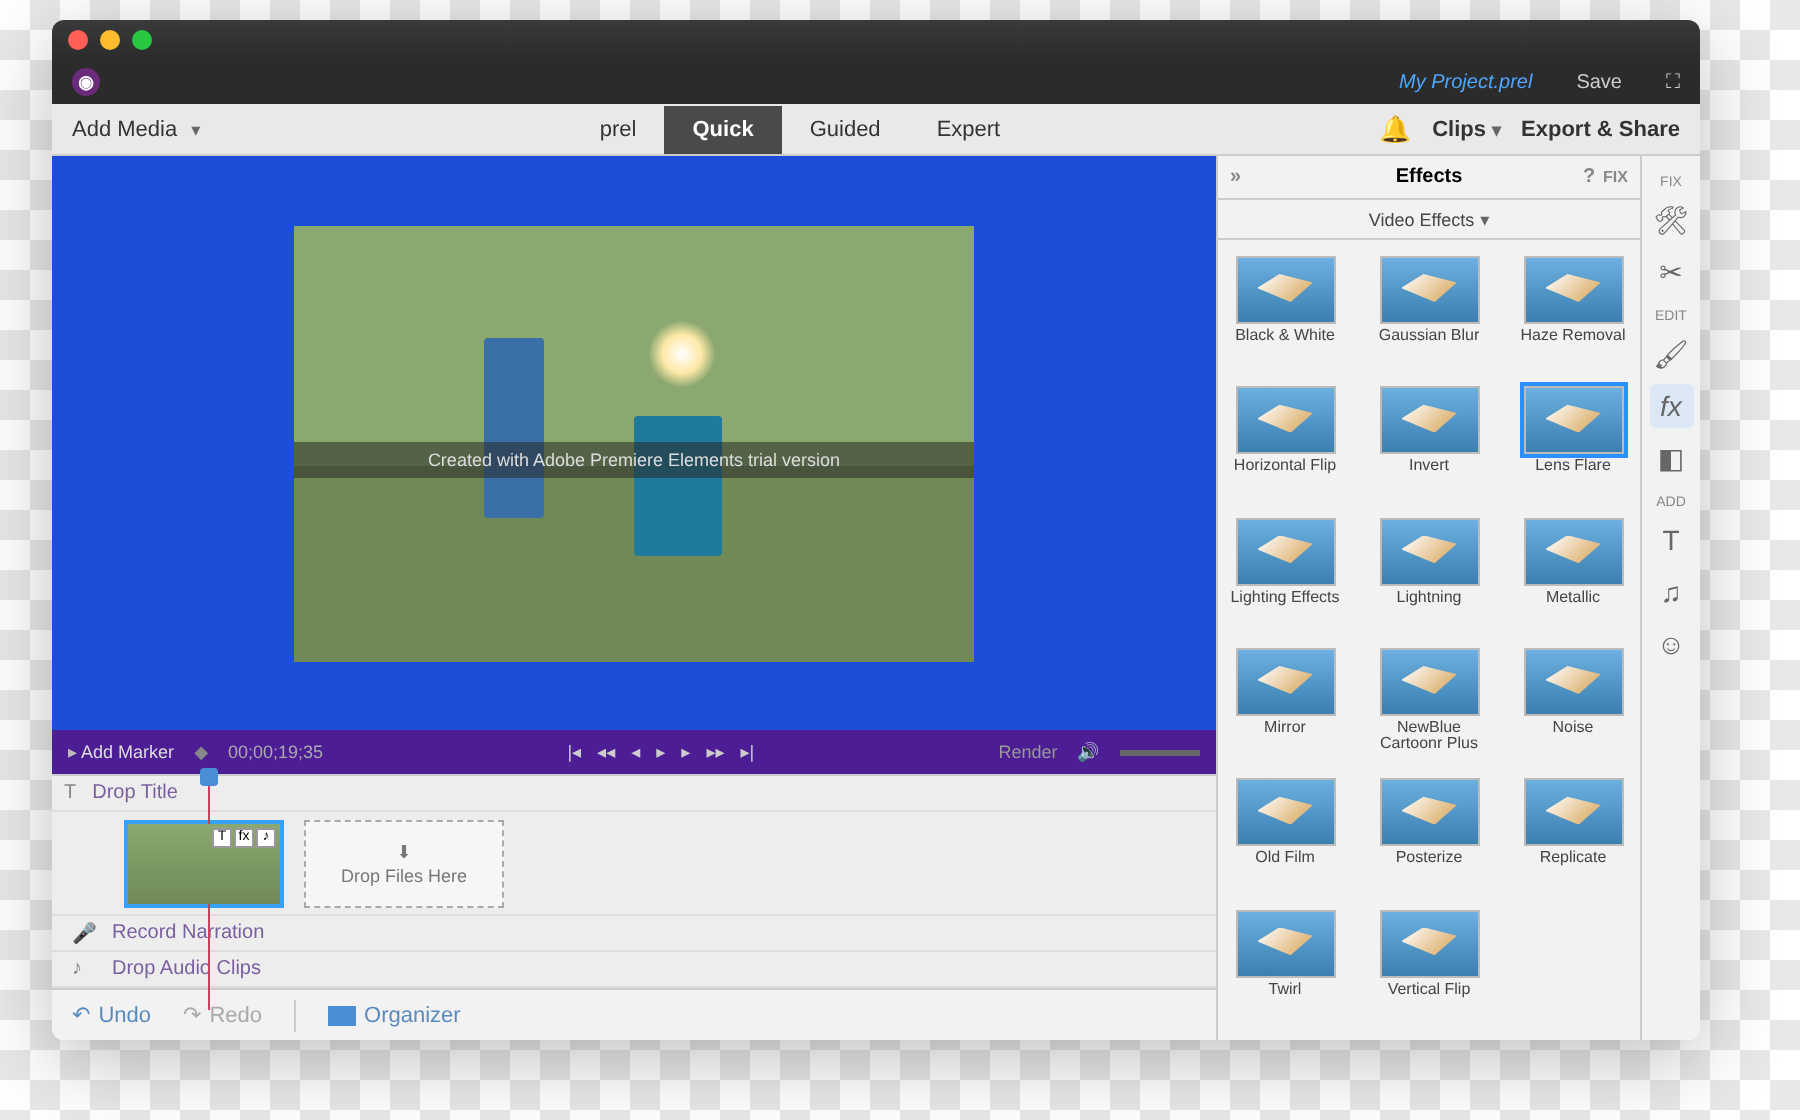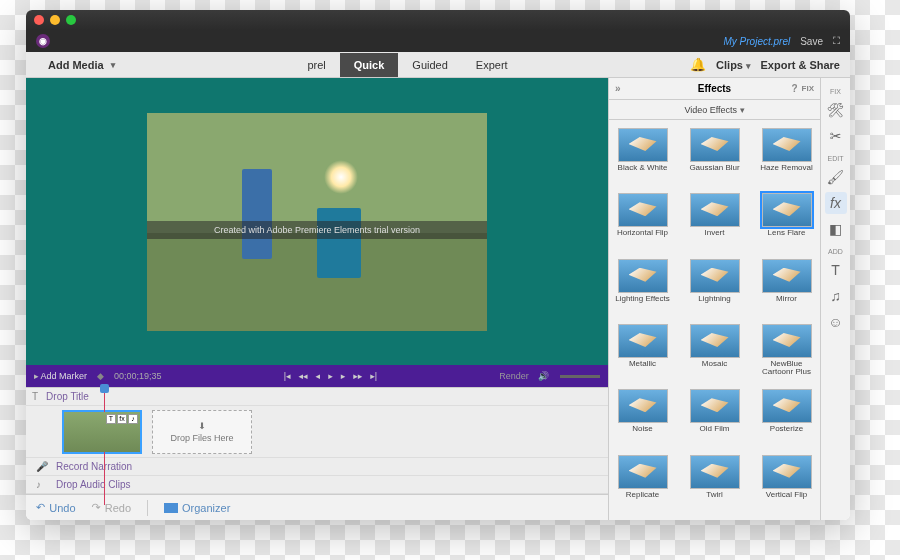--- a/index.html
+++ b/index.html
@@ -25,37 +25,37 @@
 }
 
 
 .titlebar { height: 20px; background: linear-gradient(#3a3a3a,#2b2b2b); display:flex; align-items:center; padding:0 8px; gap:6px;}
 .dot { width:10px; height:10px; border-radius:50%; background:#555;}
 .dot.red{background:#ff5f57}.dot.yel{background:#febc2e}.dot.grn{background:#28c840}
 
 
 .topstrip { height: 22px; background:#2b2b2b; display:flex; align-items:center; justify-content:space-between; padding:0 10px; color:#ccc; font-size:10px;}
 .topstrip .logo{width:14px;height:14px;border-radius:50%;background:#6a2b7a;display:inline-flex;align-items:center;justify-content:center;color:#fff;font-size:9px;font-weight:bold;}
-.topstrip .right{display:flex;gap:10px;align-items:center;}
+.topstrip .right{display:flex;gap:22px;align-items:center;}
 .topstrip .proj{color:#4ea6ff;font-style:italic;}
 
 
 .tabbar{height:26px;background:#e9e9e9;border-bottom:1px solid #ccc;display:flex;align-items:center;font-size:11px;color:#333;}
-.tabbar .addmedia{padding:0 10px;font-weight:bold;display:flex;align-items:center;gap:4px;margin-left:12px;}
+.tabbar .addmedia{padding:0 10px;font-weight:normal;display:flex;align-items:center;gap:4px;}
 .tabbar .modes{margin:0 auto;display:flex;}
 .tabbar .mode{padding:6px 14px;cursor:pointer;}
 .tabbar .mode.active{background:#4a4a4a;color:#fff;font-weight:bold;}
 .tabbar .tright{display:flex;align-items:center;gap:10px;padding-right:10px;}
 .bell{color:#3b82f6;font-size:13px;}
 .caret::after{content:"▾";font-size:9px;margin-left:3px;color:#666;}
 
 
 .main{flex:1;display:flex;min-height:0;}
 .stage{flex:1;display:flex;flex-direction:column;min-width:0;}
-.preview{flex:1;background:#0f766e;display:flex;align-items:center;justify-content:center;position:relative;}
+.preview{flex:1;background:#1d4ed8;display:flex;align-items:center;justify-content:center;position:relative;}
 .video{width:340px;height:218px;background:linear-gradient(#8aa86f 0%,#8aa86f 55%,#6f8a56 55%,#6f8a56 100%);position:relative;overflow:hidden;}
 .wmbanner{position:absolute;left:0;right:0;top:54%;transform:translateY(-50%);background:rgba(40,40,40,.55);color:#ddd;font-size:9px;text-align:center;padding:4px 0;}
 .sunflare{position:absolute;left:52%;top:22%;width:34px;height:34px;border-radius:50%;background:radial-gradient(circle,#fff,#ffe9a8 40%,transparent 70%);}
 .fig{position:absolute;border-radius:2px;}
 .fig.a{left:28%;top:26%;width:30px;height:90px;background:#3b6fa8;}
 .fig.b{left:50%;top:44%;width:44px;height:70px;background:#1f7a9c;}
 
 
 .transport{height:22px;background:#4c1d95;color:#bbb;display:flex;align-items:center;gap:10px;padding:0 8px;font-size:9px;}
 .transport .marker{color:#ddd;}
@@ -262,29 +262,25 @@
           <div class="eff">
             <div class="th"></div>
             <div class="lbl">Lighting Effects</div>
           </div>
           <div class="eff">
             <div class="th"></div>
             <div class="lbl">Lightning</div>
           </div>
           <div class="eff">
             <div class="th"></div>
+            <div class="lbl">Metallic</div>
+          </div>
+          <div class="eff">
+            <div class="th"></div>
             <div class="lbl">Mirror</div>
-          </div>
-          <div class="eff">
-            <div class="th"></div>
-            <div class="lbl">Metallic</div>
-          </div>
-          <div class="eff">
-            <div class="th"></div>
-            <div class="lbl">Mosaic</div>
           </div>
           <div class="eff">
             <div class="th"></div>
             <div class="lbl">NewBlue Cartoonr Plus</div>
           </div>
           <div class="eff">
             <div class="th"></div>
             <div class="lbl">Noise</div>
           </div>
           <div class="eff">

